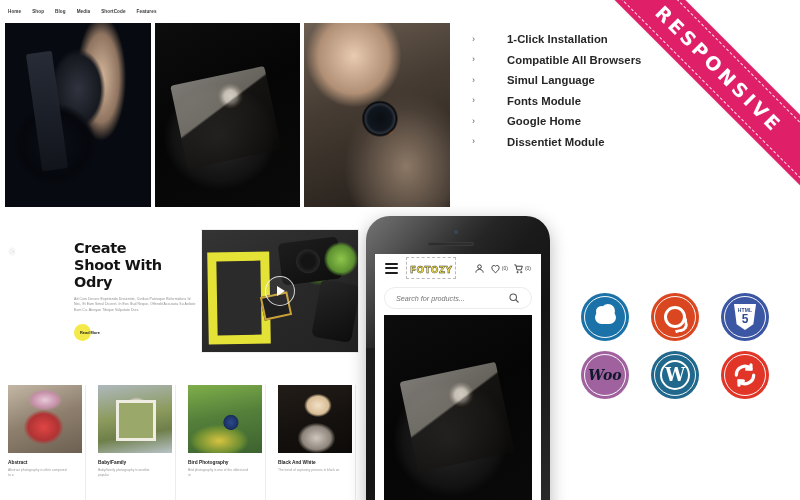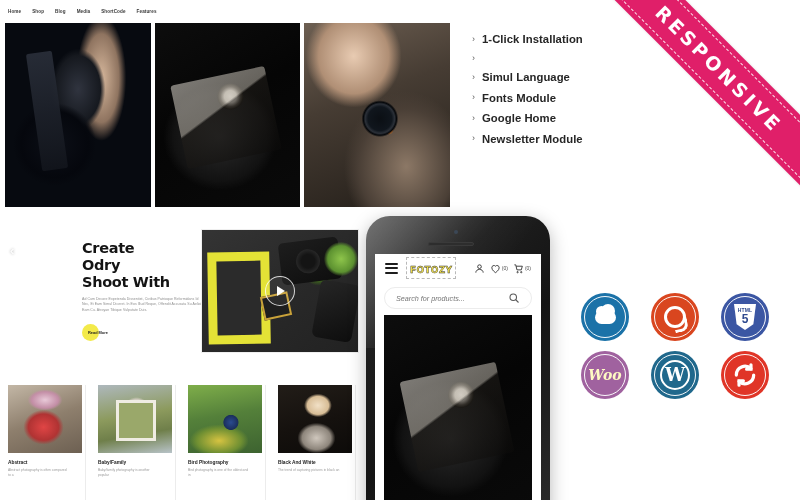--- a/index.html
+++ b/index.html
@@ -103,20 +103,21 @@
   
   .features {
     position: absolute; left: 472px; top: 33px; width: 260px;
     display: flex; flex-direction: column; gap: 8.5px; z-index: 5;
   }
   .feature-row { display: flex; align-items: center; gap: 7px; }
   .feature-chev { color: #5b5b5b; font-size: 9px; line-height: 1; font-weight: 400; }
   .feature-text {
     font-size: 11.3px; color: #262626; font-weight: 600; letter-spacing: .05px;
     white-space: nowrap;
+    margin-left: 25px;
   }
 
   
   .ribbon {
     position: absolute; right: -84px; top: 44px; width: 330px; height: 50px;
     background: #e01f69; transform: rotate(45deg); transform-origin: center;
     display: flex; align-items: center; justify-content: center; z-index: 9;
     box-shadow: 0 0 3px rgba(0,0,0,.12);
   }
   .ribbon::before, .ribbon::after {
@@ -124,21 +125,21 @@
     border-top: 1px dashed rgba(255,255,255,.85);
   }
   .ribbon::before { top: 5px; }
   .ribbon::after { bottom: 5px; }
   .ribbon-text {
     color: #ffffff; font-size: 19px; font-weight: 700; letter-spacing: 3.4px;
     font-family: "DejaVu Sans", sans-serif;
   }
 
   
-  .promo-copy { position: absolute; left: 74px; top: 240px; width: 122px; margin-left: 8px; }
+  .promo-copy { position: absolute; left: 74px; top: 240px; width: 122px; }
   .promo-title {
     font-size: 14.5px; line-height: 17px; font-weight: 800; color: #141414;
     letter-spacing: -.3px; font-family: "DejaVu Sans", sans-serif;
   }
   .promo-body {
     margin-top: 6px; font-size: 3.5px; line-height: 5.4px; color: #8e8e8e;
     letter-spacing: .05px;
   }
   .readmore {
     position: relative; margin-top: 11px; width: 54px; height: 17px;
@@ -315,21 +316,21 @@
     border-right:3.2px solid #ffffff; border-bottom:3.2px solid #ffffff;
     border-radius: 0 0 8px 0; transform: rotate(-12deg);
   }
   .html5-shield {
     position: relative; z-index: 2; width: 22px; height: 26px; background: #ffffff;
     clip-path: polygon(0 0, 100% 0, 88% 78%, 50% 100%, 12% 78%);
     display: flex; flex-direction: column; align-items: center; padding-top: 3px;
   }
   .html5-shield .t { font-size: 5px; font-weight: 800; color: #2f4a8f; letter-spacing: .2px; }
   .html5-shield .n { font-size: 12px; font-weight: 800; color: #2f4a8f; line-height: 12px; }
-  .woo-text { font-size: 14px; font-weight: 700; font-style: italic; color: #fef9c3;
+  .woo-text { font-size: 14px; font-weight: 700; font-style: italic; color: #0f172a;
     font-family: "DejaVu Serif", serif; }
   .wp-glyph {
     position: relative; z-index: 2; width: 30px; height: 30px; border-radius: 50%;
     border: 2.4px solid #ffffff; display: flex; align-items: center; justify-content: center;
   }
   .wp-glyph span { font-size: 18px; font-weight: 800; color: #fff; line-height: 18px;
     font-family: "DejaVu Serif", serif; }
   .sync-glyph { position: relative; z-index: 2; width: 26px; height: 26px; }
   .sync-glyph svg { width: 26px; height: 26px; display: block; }
 </style>
@@ -396,48 +397,49 @@
 <span class="hero-arrow left">‹</span>
 <span class="hero-arrow right">›</span>
 
 <div class="features">
   <div class="feature-row">
     <span class="feature-chev">›</span>
     <span class="feature-text">1-Click Installation</span>
   </div>
   <div class="feature-row">
     <span class="feature-chev">›</span>
+    <span class="feature-text">Compatible All Browsers</span>
   </div>
   <div class="feature-row">
     <span class="feature-chev">›</span>
     <span class="feature-text">Simul Language</span>
   </div>
   <div class="feature-row">
     <span class="feature-chev">›</span>
     <span class="feature-text">Fonts Module</span>
   </div>
   <div class="feature-row">
     <span class="feature-chev">›</span>
     <span class="feature-text">Google Home</span>
   </div>
   <div class="feature-row">
     <span class="feature-chev">›</span>
-    <span class="feature-text">Newsletter Module</span>
+    <span class="feature-text">Dissentiet Module</span>
   </div>
 </div>
 
 <div class="ribbon">
   <span class="ribbon-text">RESPONSIVE</span>
 </div>
 
 <div class="promo-copy">
   <div class="promo-title">
     <div>Create</div>
+    <div>Shoot With</div>
     <div>Odry</div>
-    <div>Shoot With</div>
   </div>
   <div class="promo-body">Ad Cum Decore Expetenda Dissentiet, Civibus Patrioque Reformidans Id Nec, Ei Eam Simul Diceret. In Eos Illud Reque, Offendit Accusata Su Aeliate Eam Cu. Atroyan Tibique Vulputate Duis.</div>
   <div class="readmore">
     <span class="dot"></span>
     <span class="lbl">Read More</span>
   </div>
 </div>
 
 <div class="promo-media">
   <div class="flatlay">

